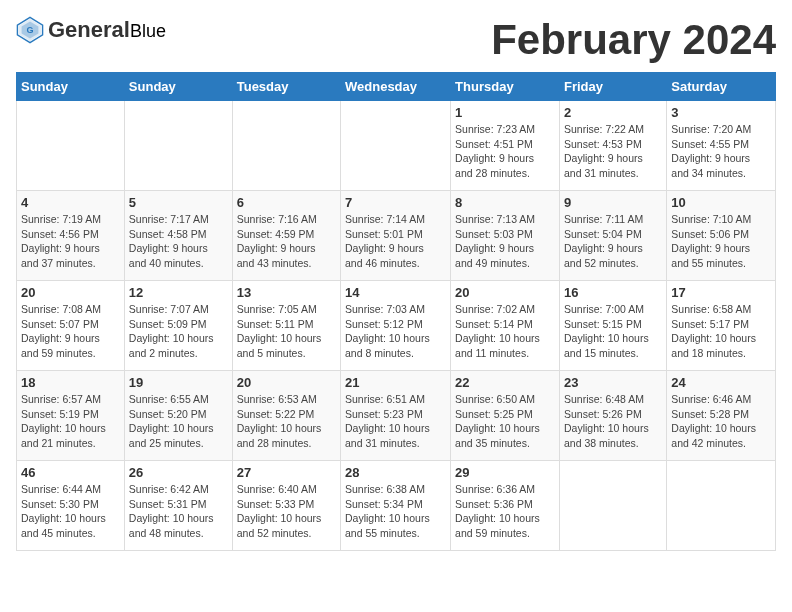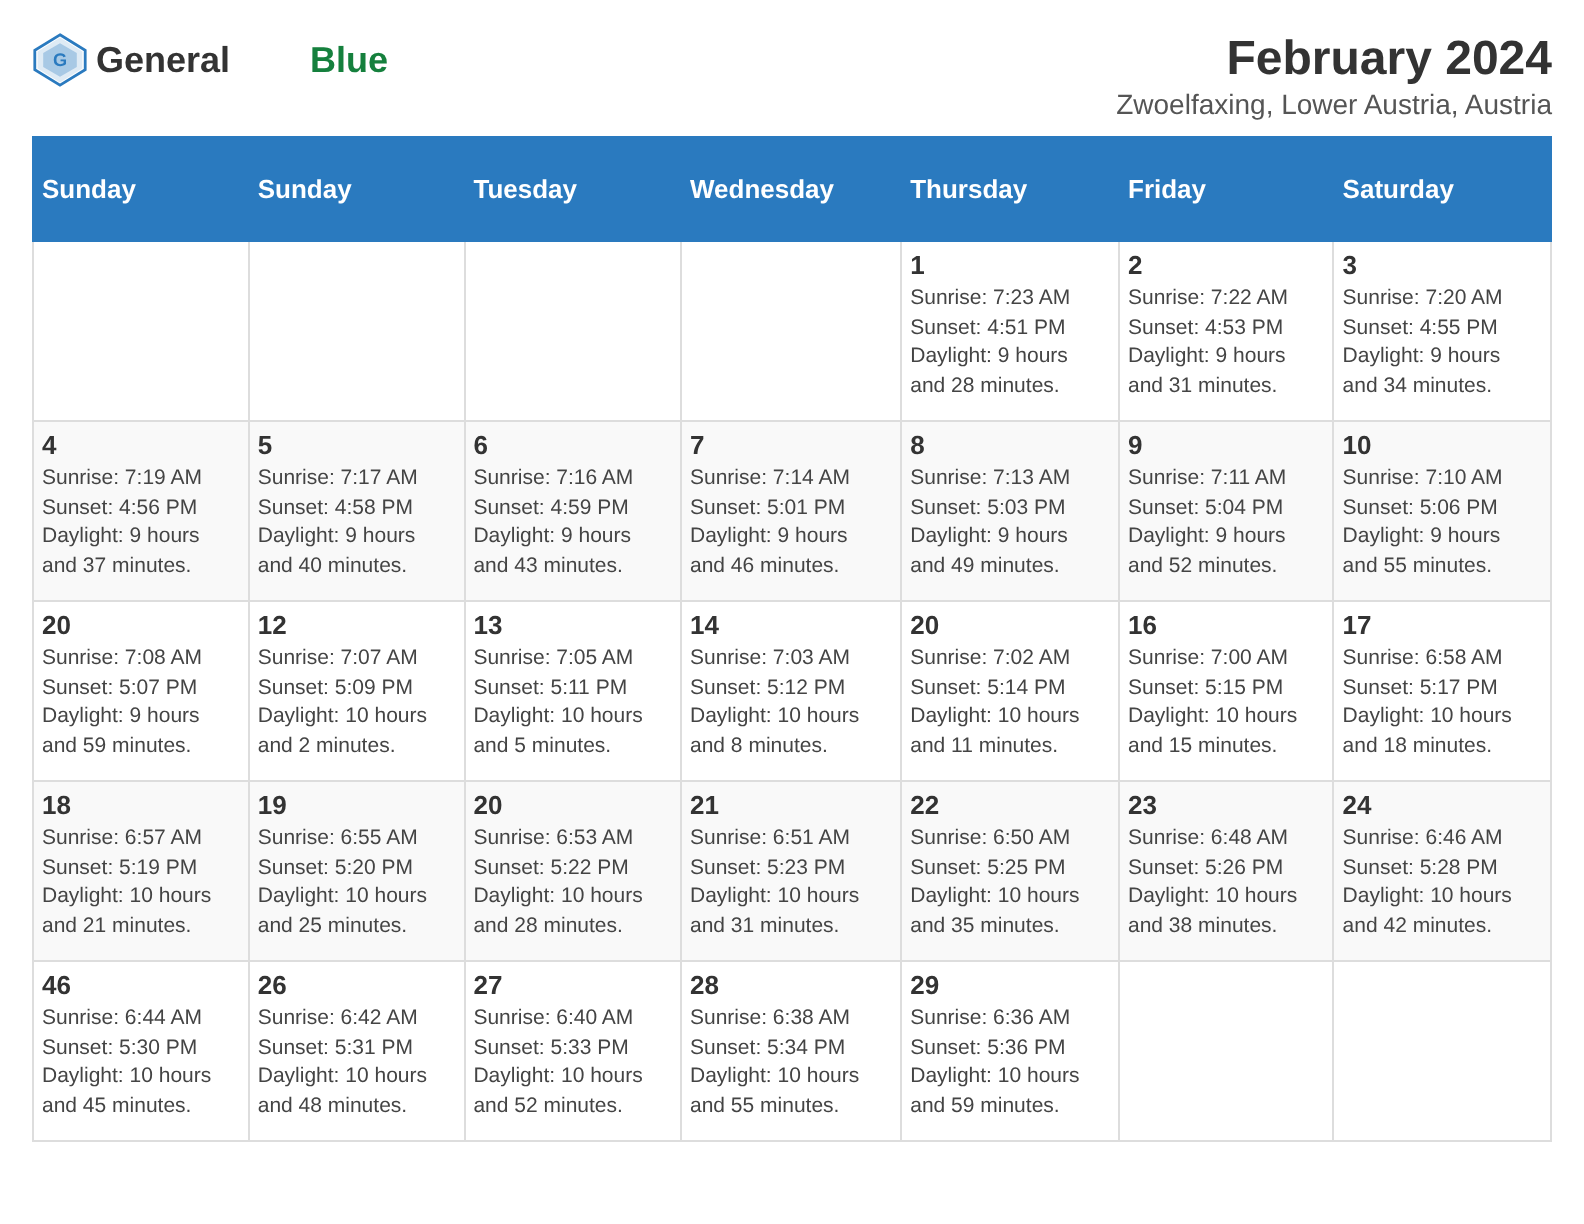--- a/index.html
+++ b/index.html
@@ -15,55 +15,54 @@
       align-items: flex-start;
       justify-content: space-between;
       margin-bottom: 8px;
     }
     .logo {
       display: flex;
       align-items: center;
       gap: 4px;
     }
     .logo-text-general {
-      font-size: 18px;
+      font-size: 22px;
       font-weight: bold;
       color: #333;
     }
     .logo-text-blue {
       font-size: 18px;
-      font-weight: bold;
-      color: #15803d;
-      margin-left: 40px;
+      font-weight: normal;
+      color: #000000;
     }
     .logo-icon {
       width: 28px;
       height: 28px;
     }
     .title-block {
       text-align: right;
     }
     .calendar-title {
-      font-size: 24px;
+      font-size: 42px;
       font-weight: bold;
       color: #333;
     }
     .calendar-subtitle {
       font-size: 14px;
       color: #555;
     }
     table {
       width: 100%;
       border-collapse: collapse;
       font-size: 11px;
     }
     thead tr th {
       background-color: #2a7abf;
       color: #fff;
-      padding: 18px 4px;
+      padding: 6px 4px;
       text-align: left;
       font-size: 13px;
       font-weight: bold;
       border: 1px solid #2a7abf;
     }
     tbody tr td {
       border: 1px solid #ddd;
       vertical-align: top;
       padding: 4px;
       width: 113px;
@@ -99,21 +98,20 @@
       <polygon points="20,2 38,13 38,27 20,38 2,27 2,13" fill="none" stroke="#2a7abf" stroke-width="2"></polygon>
       <polygon points="20,8 32,15 32,25 20,32 8,25 8,15" fill="#2a7abf" opacity="0.3"></polygon>
       <text x="20" y="24" text-anchor="middle" font-size="13" font-weight="bold" fill="#2a7abf">G</text>
     </svg>
     <div>
       <span class="logo-text-general">General</span><span class="logo-text-blue">Blue</span>
     </div>
   </div>
   <div class="title-block">
     <div class="calendar-title">February 2024</div>
-    <div class="calendar-subtitle">Zwoelfaxing, Lower Austria, Austria</div>
   </div>
 </div>
 
 <table>
   <thead>
     <tr>
     <th>Sunday</th>
         <th>Sunday</th>
         <th>Tuesday</th>
         <th>Wednesday</th>

